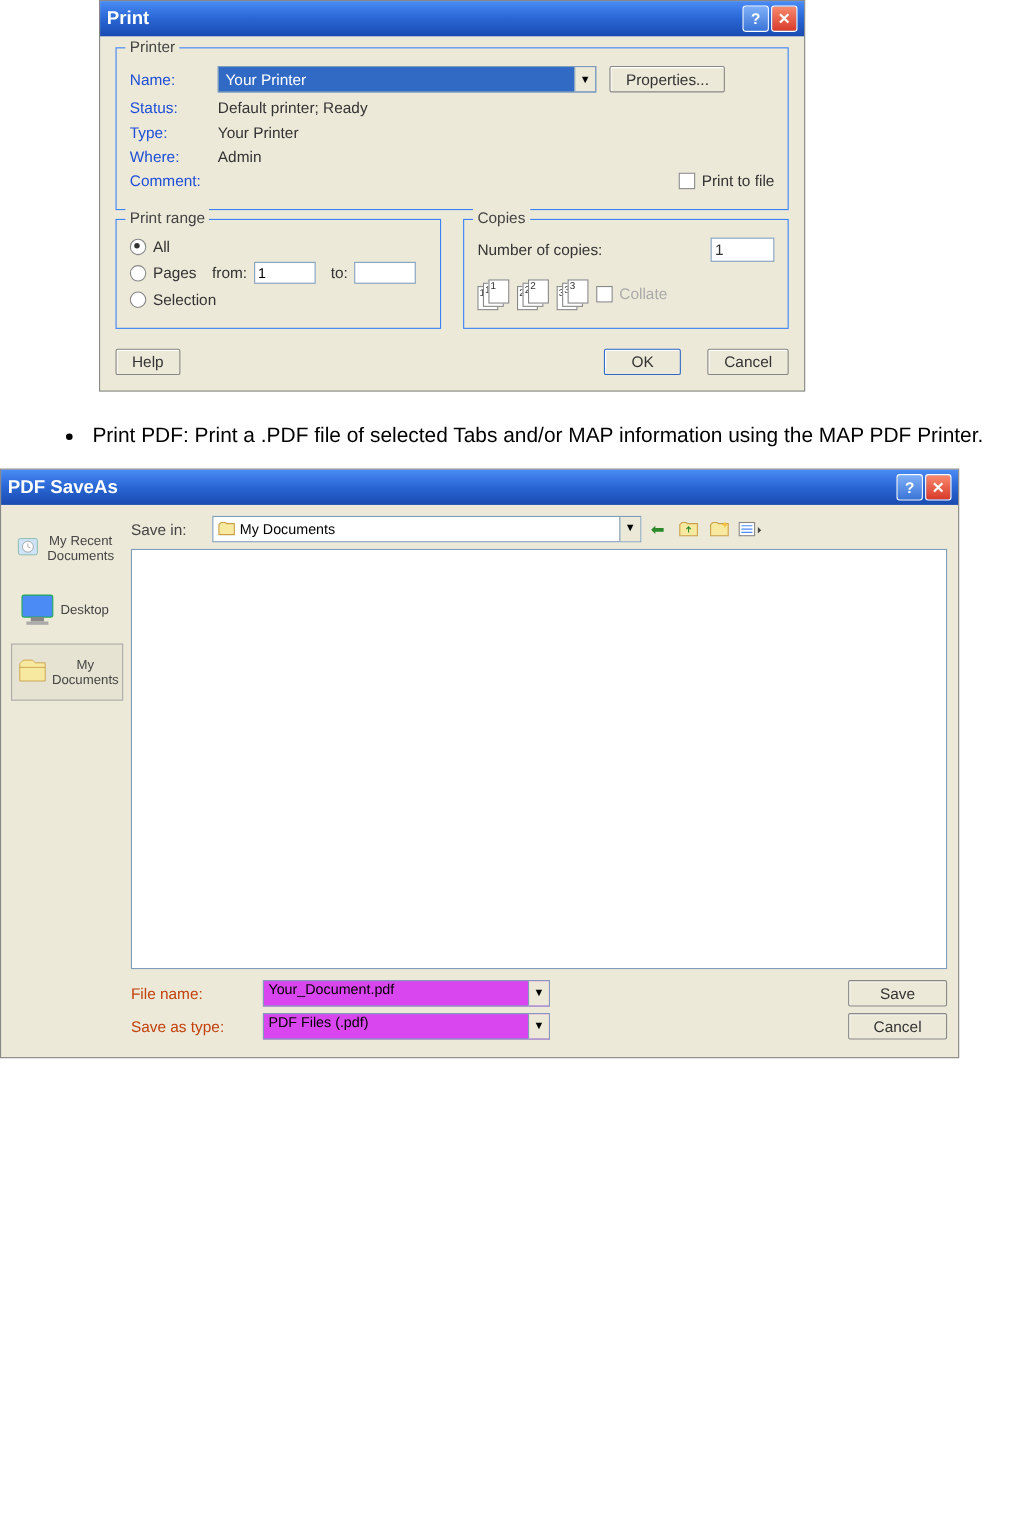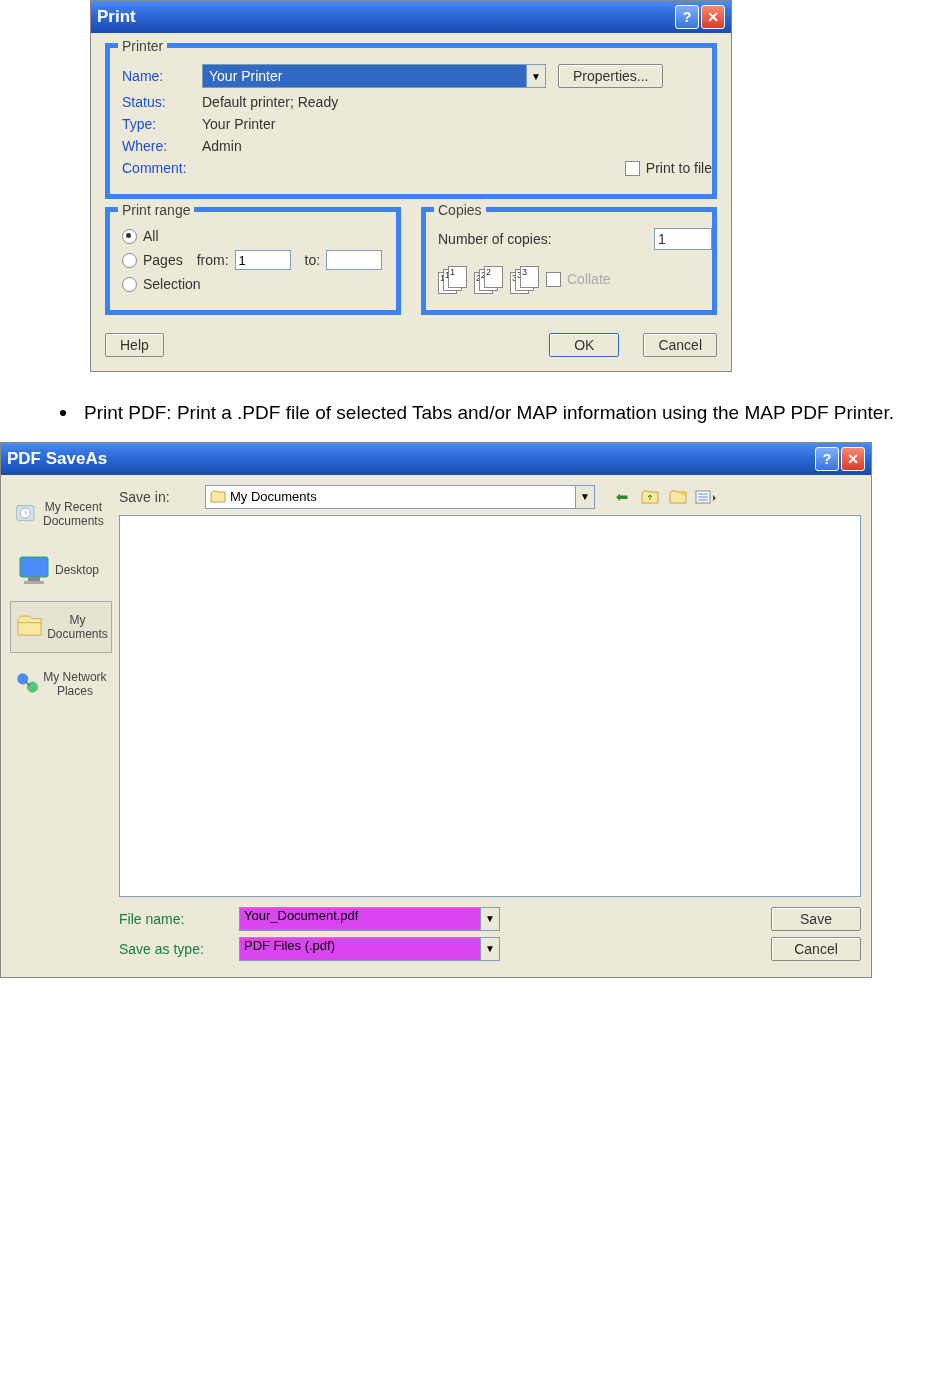--- a/index.html
+++ b/index.html
@@ -6,21 +6,21 @@
 .page{padding:0}
 .dialog{border:1px solid #888;background:#ece9d8;position:relative;margin-bottom:20px}
 .print-dialog{width:640px;margin-left:90px}
 .save-dialog{width:870px;margin-left:0}
 .titlebar{background:linear-gradient(to bottom,#4a8bf5 0%,#2966d4 50%,#1a4bb0 100%);color:#fff;padding:4px 6px;display:flex;align-items:center;justify-content:space-between;font-weight:bold;font-size:17px}
 .title-right{display:flex;gap:2px}
 .tb-btn{width:22px;height:22px;display:flex;align-items:center;justify-content:center;font-weight:bold;font-size:14px;border:1px solid #fff;border-radius:3px}
 .help-btn{background:linear-gradient(to bottom,#7fb0f8,#3a74d8);color:#fff}
 .close-btn{background:linear-gradient(to bottom,#f88a6e,#d83a2a);color:#fff}
 .dlg-body{padding:10px 14px 14px 14px;font-size:14px;color:#333}
-.fieldset{border:5px solid #3b82f6;padding:10px 0 12px 12px;position:relative;margin-bottom:8px}
+.fieldset{border:1px solid #3b82f6;padding:10px 12px 12px 12px;position:relative;margin-bottom:8px}
 .legend{position:absolute;top:-10px;left:8px;background:#ece9d8;padding:0 4px;color:#444}
 .row{display:flex;align-items:center;margin:6px 0}
 .lbl{width:80px;color:#1d4ed8}
 .combo{flex:1;background:#316ac5;color:#fff;border:1px solid #7f9db9;height:22px;display:flex;align-items:center;padding:0 6px;position:relative;max-width:330px}
 .combo-arrow{position:absolute;right:0;top:0;width:18px;height:100%;background:#ece9d8;border-left:1px solid #7f9db9;display:flex;align-items:center;justify-content:center;color:#000;font-size:10px}
 .btn{background:#ece9d8;border:1px solid #888;padding:3px 14px;color:#333;font-size:14px;border-radius:2px;box-shadow:inset 1px 1px 0 #fff}
 .two-col{display:flex;gap:20px}
 .col{flex:1}
 .radio,.chk{width:13px;height:13px;border:1px solid #888;margin-right:6px;display:inline-block;background:#fff;vertical-align:middle}
 .radio{border-radius:50%;position:relative}
@@ -37,28 +37,28 @@
 .page-stack span:nth-child(3){left:10px;top:0}
 .bullet{padding:8px 0 16px 60px;font-size:19px;line-height:1.35;display:flex}
 .bullet .dot{width:6px;height:6px;background:#000;border-radius:50%;margin:10px 18px 0 0;flex:none}
 .bullet b{font-weight:normal}
 .save-body{display:flex;padding:10px}
 .places{width:100px;display:flex;flex-direction:column;align-items:center;gap:6px;padding-top:4px}
 .place{display:flex;flex-direction:row;align-items:center;font-size:12px;color:#444;text-align:center;padding:4px 2px;width:96px}
 .place.sel{border:1px solid #aaa;background:#e7e3d2}
 .place-icon{width:42px;height:40px;margin-bottom:2px}
 .save-main{flex:1;padding-left:8px}
-.save-top{display:flex;align-items:center;gap:16px;margin-bottom:6px}
+.save-top{display:flex;align-items:center;gap:4px;margin-bottom:6px}
 .save-combo{flex:1;max-width:380px;border:1px solid #7f9db9;background:#fff;height:22px;display:flex;align-items:center;padding:0 4px;position:relative;font-size:13px}
 .save-combo .combo-arrow{background:#ece9d8}
 .toolbar-icons{display:flex;gap:6px;align-items:center}
 .ticon{width:22px;height:20px;display:flex;align-items:center;justify-content:center;font-size:15px}
 .file-area{border:1px solid #7f9db9;background:#fff;height:380px;margin-bottom:10px}
 .save-row{display:flex;align-items:center;margin:6px 0;gap:10px}
-.save-row .slbl{width:110px;color:#15803d;font-size:14px}
+.save-row .slbl{width:110px;color:#c2410c;font-size:14px}
 .save-input{flex:1;max-width:360px;border:1px solid #7f9db9;background:#d946ef;height:22px;padding:0 4px;font-size:13px;position:relative;display:flex;align-items:flex-start}
 .save-input .combo-arrow{background:#ece9d8}
 svg{display:block}
 </style>
 </head>
 <body>
 
 <div class="page">
 
 <div class="dialog print-dialog">
@@ -193,28 +193,20 @@
             </svg>
         <span>Desktop</span>
       </div>
       <div class="place sel">
         <svg class="place-icon" viewBox="0 0 40 40">
               <path d="M6 12l4-4h10l3 3h11v20H6z" fill="#f7e9a0" stroke="#caa04a"></path>
               <path d="M6 16h28" stroke="#caa04a"></path>
             </svg>
         <span>My Documents</span>
       </div>
-      <div class="place">
-        <svg class="place-icon" viewBox="0 0 40 40">
-              <circle cx="14" cy="14" r="8" fill="#4a8bf5"></circle>
-              <circle cx="28" cy="26" r="8" fill="#5ac47a"></circle>
-              <path d="M18 18l6 6" stroke="#666" stroke-width="2"></path>
-            </svg>
-        <span>My Network Places</span>
-      </div>
     </div>
     <div class="save-main">
       <div class="save-top">
         <span style="width:70px;font-size:14px;color:#444">Save in:</span>
         <div class="save-combo">
           <svg width="16" height="14" viewBox="0 0 16 14">
                 <path d="M1 3l2-2h4l1 1h7v10H1z" fill="#f7e9a0" stroke="#caa04a"></path>
               </svg>
           <span style="margin-left:4px">My Documents</span>
           <div class="combo-arrow">▼</div>

